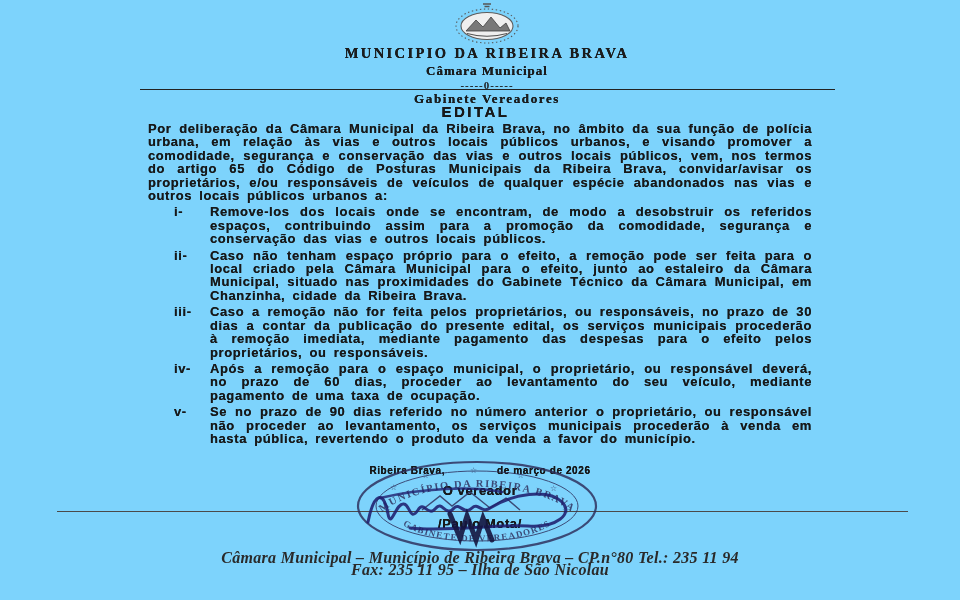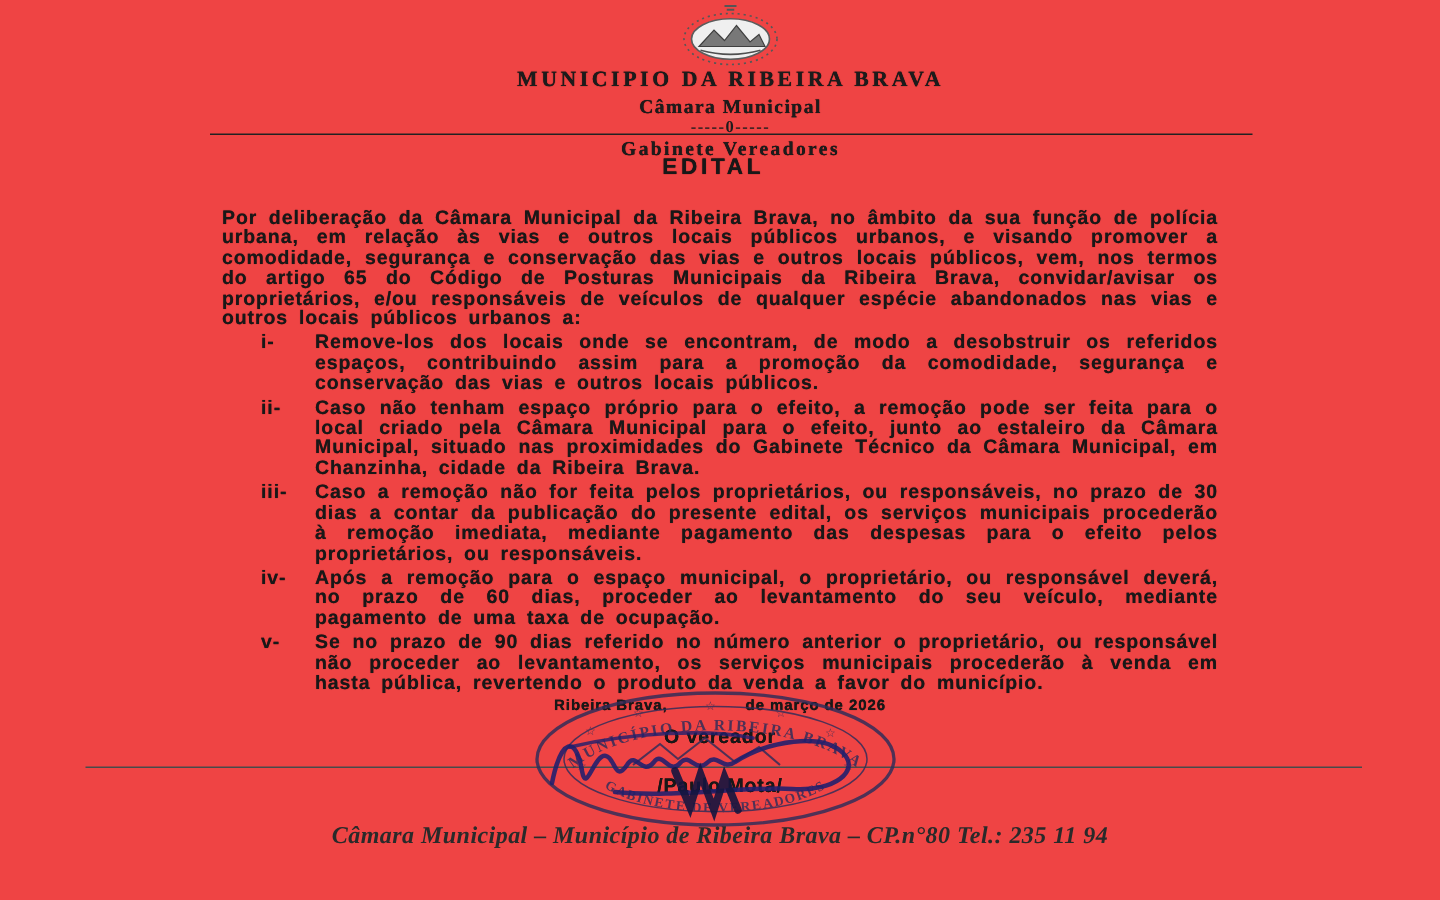--- a/index.html
+++ b/index.html
@@ -1,18 +1,18 @@
 <!DOCTYPE html>
 <html><head>
 <meta charset="utf-8">
 <style>
   html,body{margin:0;padding:0;background:#e8e8e8;}
   .page{
     position:relative;width:960px;height:600px;margin:0 auto;
-    background:#ef4444;overflow:hidden;
+    background:#7dd3fc;overflow:hidden;
     font-family:"Liberation Sans",sans-serif;color:#181818;
   }
   
   .seal{position:absolute;left:442px;top:1px;width:90px;height:44px;}
   .hdr{position:absolute;left:287px;top:45px;width:400px;text-align:center;
        font-family:"Liberation Serif",serif;font-weight:700;color:#1c1c1c;}
   .hdr .muni{font-size:14.5px;letter-spacing:2.4px;text-shadow:0 0 .6px #000;}
   .hdr .cam{font-size:13px;letter-spacing:1px;margin-top:1px;text-shadow:0 0 .5px #000;}
   .hdr .div0{font-size:11px;letter-spacing:1px;margin-top:0px;}
   .hdr .gab{font-size:13px;letter-spacing:1.6px;margin-top:0px;text-shadow:0 0 .5px #000;}
@@ -21,21 +21,21 @@
   .nif{position:absolute;left:655px;top:92px;width:180px;text-align:center;
        font-family:"Liberation Serif",serif;font-weight:700;font-size:12px;
        letter-spacing:1.2px;text-shadow:0 0 .5px #000;}
   
   .title{position:absolute;left:0;top:103px;width:951px;text-align:center;
          font-size:15px;font-weight:700;letter-spacing:2.5px;text-shadow:0 0 .6px #000;}
   .body{position:absolute;left:148px;top:122px;width:664px;
         font-size:13px;font-weight:700;line-height:13.4px;
         letter-spacing:.6px;word-spacing:3px;text-align:justify;
         text-shadow:0 0 .5px rgba(0,0,0,.7);}
-  .intro{margin:16px 0 3px 0;}
+  .intro{margin:0 0 3px 0;}
   .item{display:flex;margin-top:3px;}
   .item .num{flex:0 0 62px;padding-left:26px;box-sizing:border-box;text-align:left;}
   .item .txt{flex:1;text-align:justify;}
   
   .dateline{position:absolute;left:0;top:465px;width:960px;text-align:center;
             font-size:10px;font-weight:700;letter-spacing:.6px;text-shadow:0 0 .5px #000;}
   .dategap{display:inline-block;width:52px;}
   .role{position:absolute;left:0;top:483px;width:960px;text-align:center;
         font-size:13px;font-weight:700;letter-spacing:.6px;text-shadow:0 0 .4px #000;}
   .sigrule{position:absolute;left:57px;top:511px;width:851px;height:0;
@@ -129,15 +129,16 @@
     </g>
     <g stroke-linecap="round" fill="none">
       <path d="M 28 40 C 70 30 120 28 150 34" stroke="#1f1f6e" stroke-width="2.5" opacity="0.8"></path>
       <path d="M 16 64 C 22 34 32 32 36 56 C 39 72 44 44 52 46 C 58 47 58 64 66 52 C 72 42 76 60 84 50 C 90 42 94 60 102 50 C 108 44 112 58 120 50 C 126 44 130 56 138 50 C 160 36 196 30 210 44 C 222 56 204 70 176 68 C 146 66 96 74 58 70" stroke="#1f1f6e" stroke-width="3" opacity="0.88"></path>
       <path d="M 98 56 L 108 80 L 115 58 L 124 82 L 131 60 L 140 82" stroke="#15153f" stroke-width="5" opacity="0.9"></path>
     </g>
   </svg>
 
   <div class="footer">
     <div>Câmara Municipal – Município de Ribeira Brava – CP.n°80 Tel.: 235 11 94</div>
+    <div>Fax: 235 11 95 – Ilha de São Nicolau</div>
   </div>
 
 </div>
 
 </body></html>

